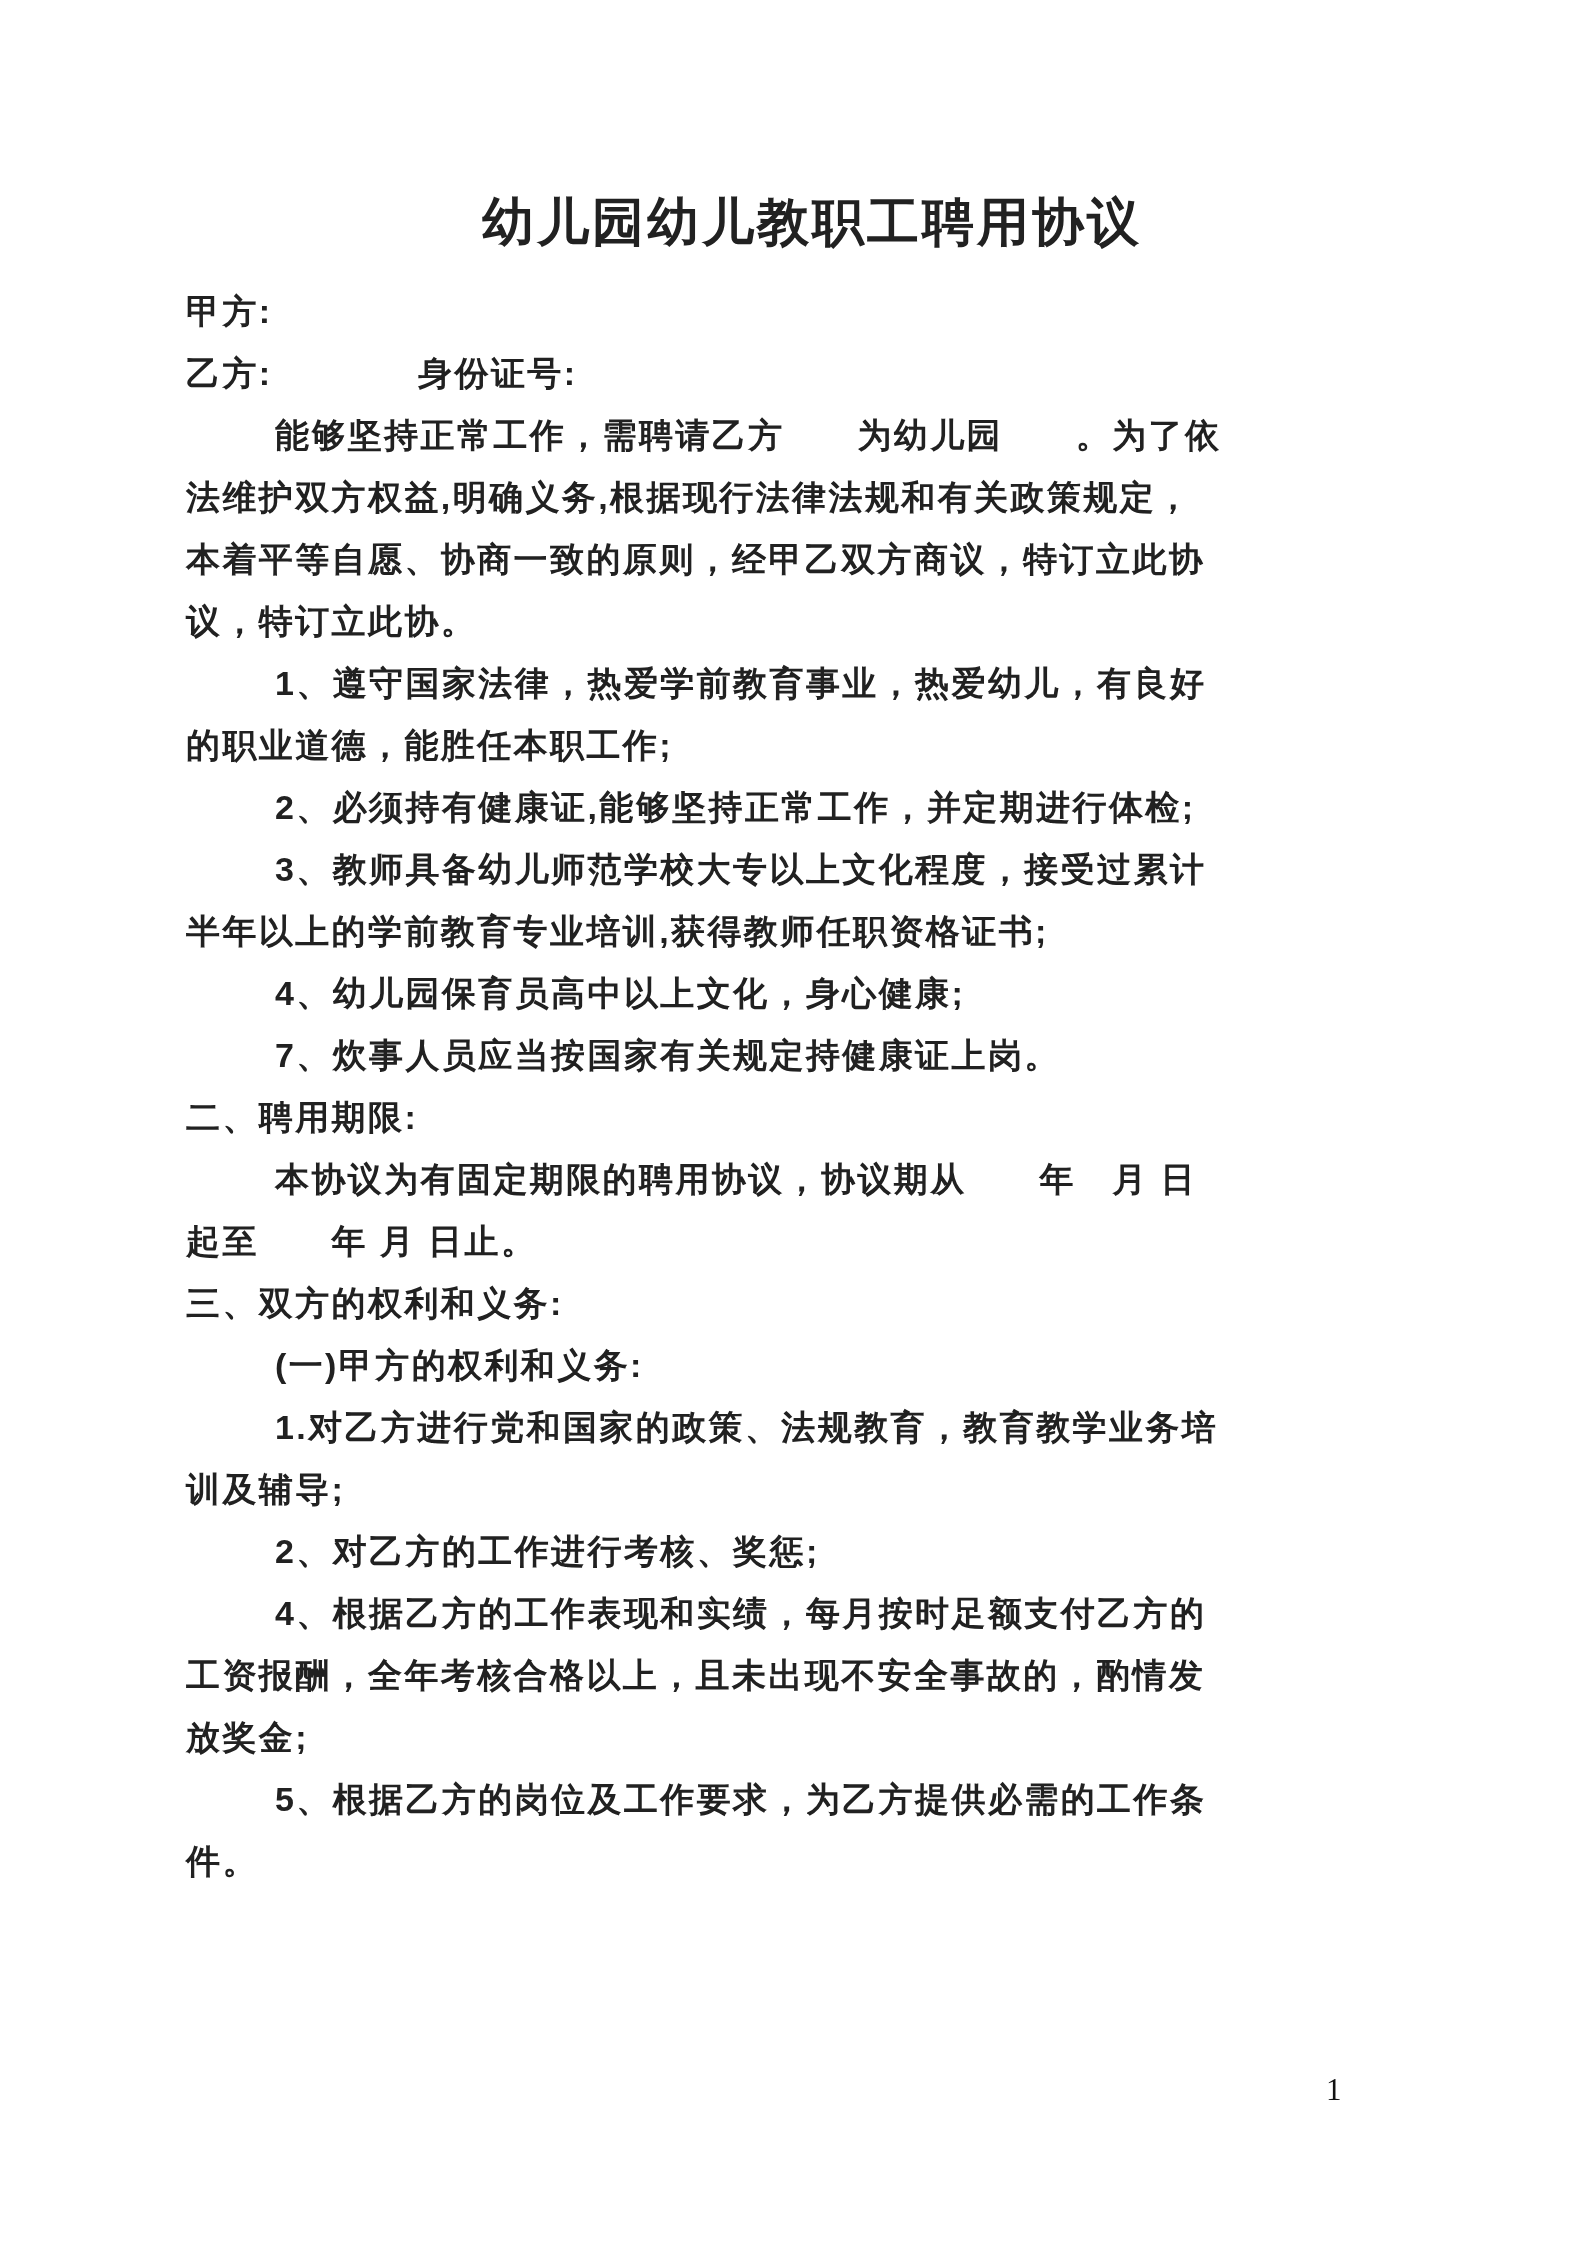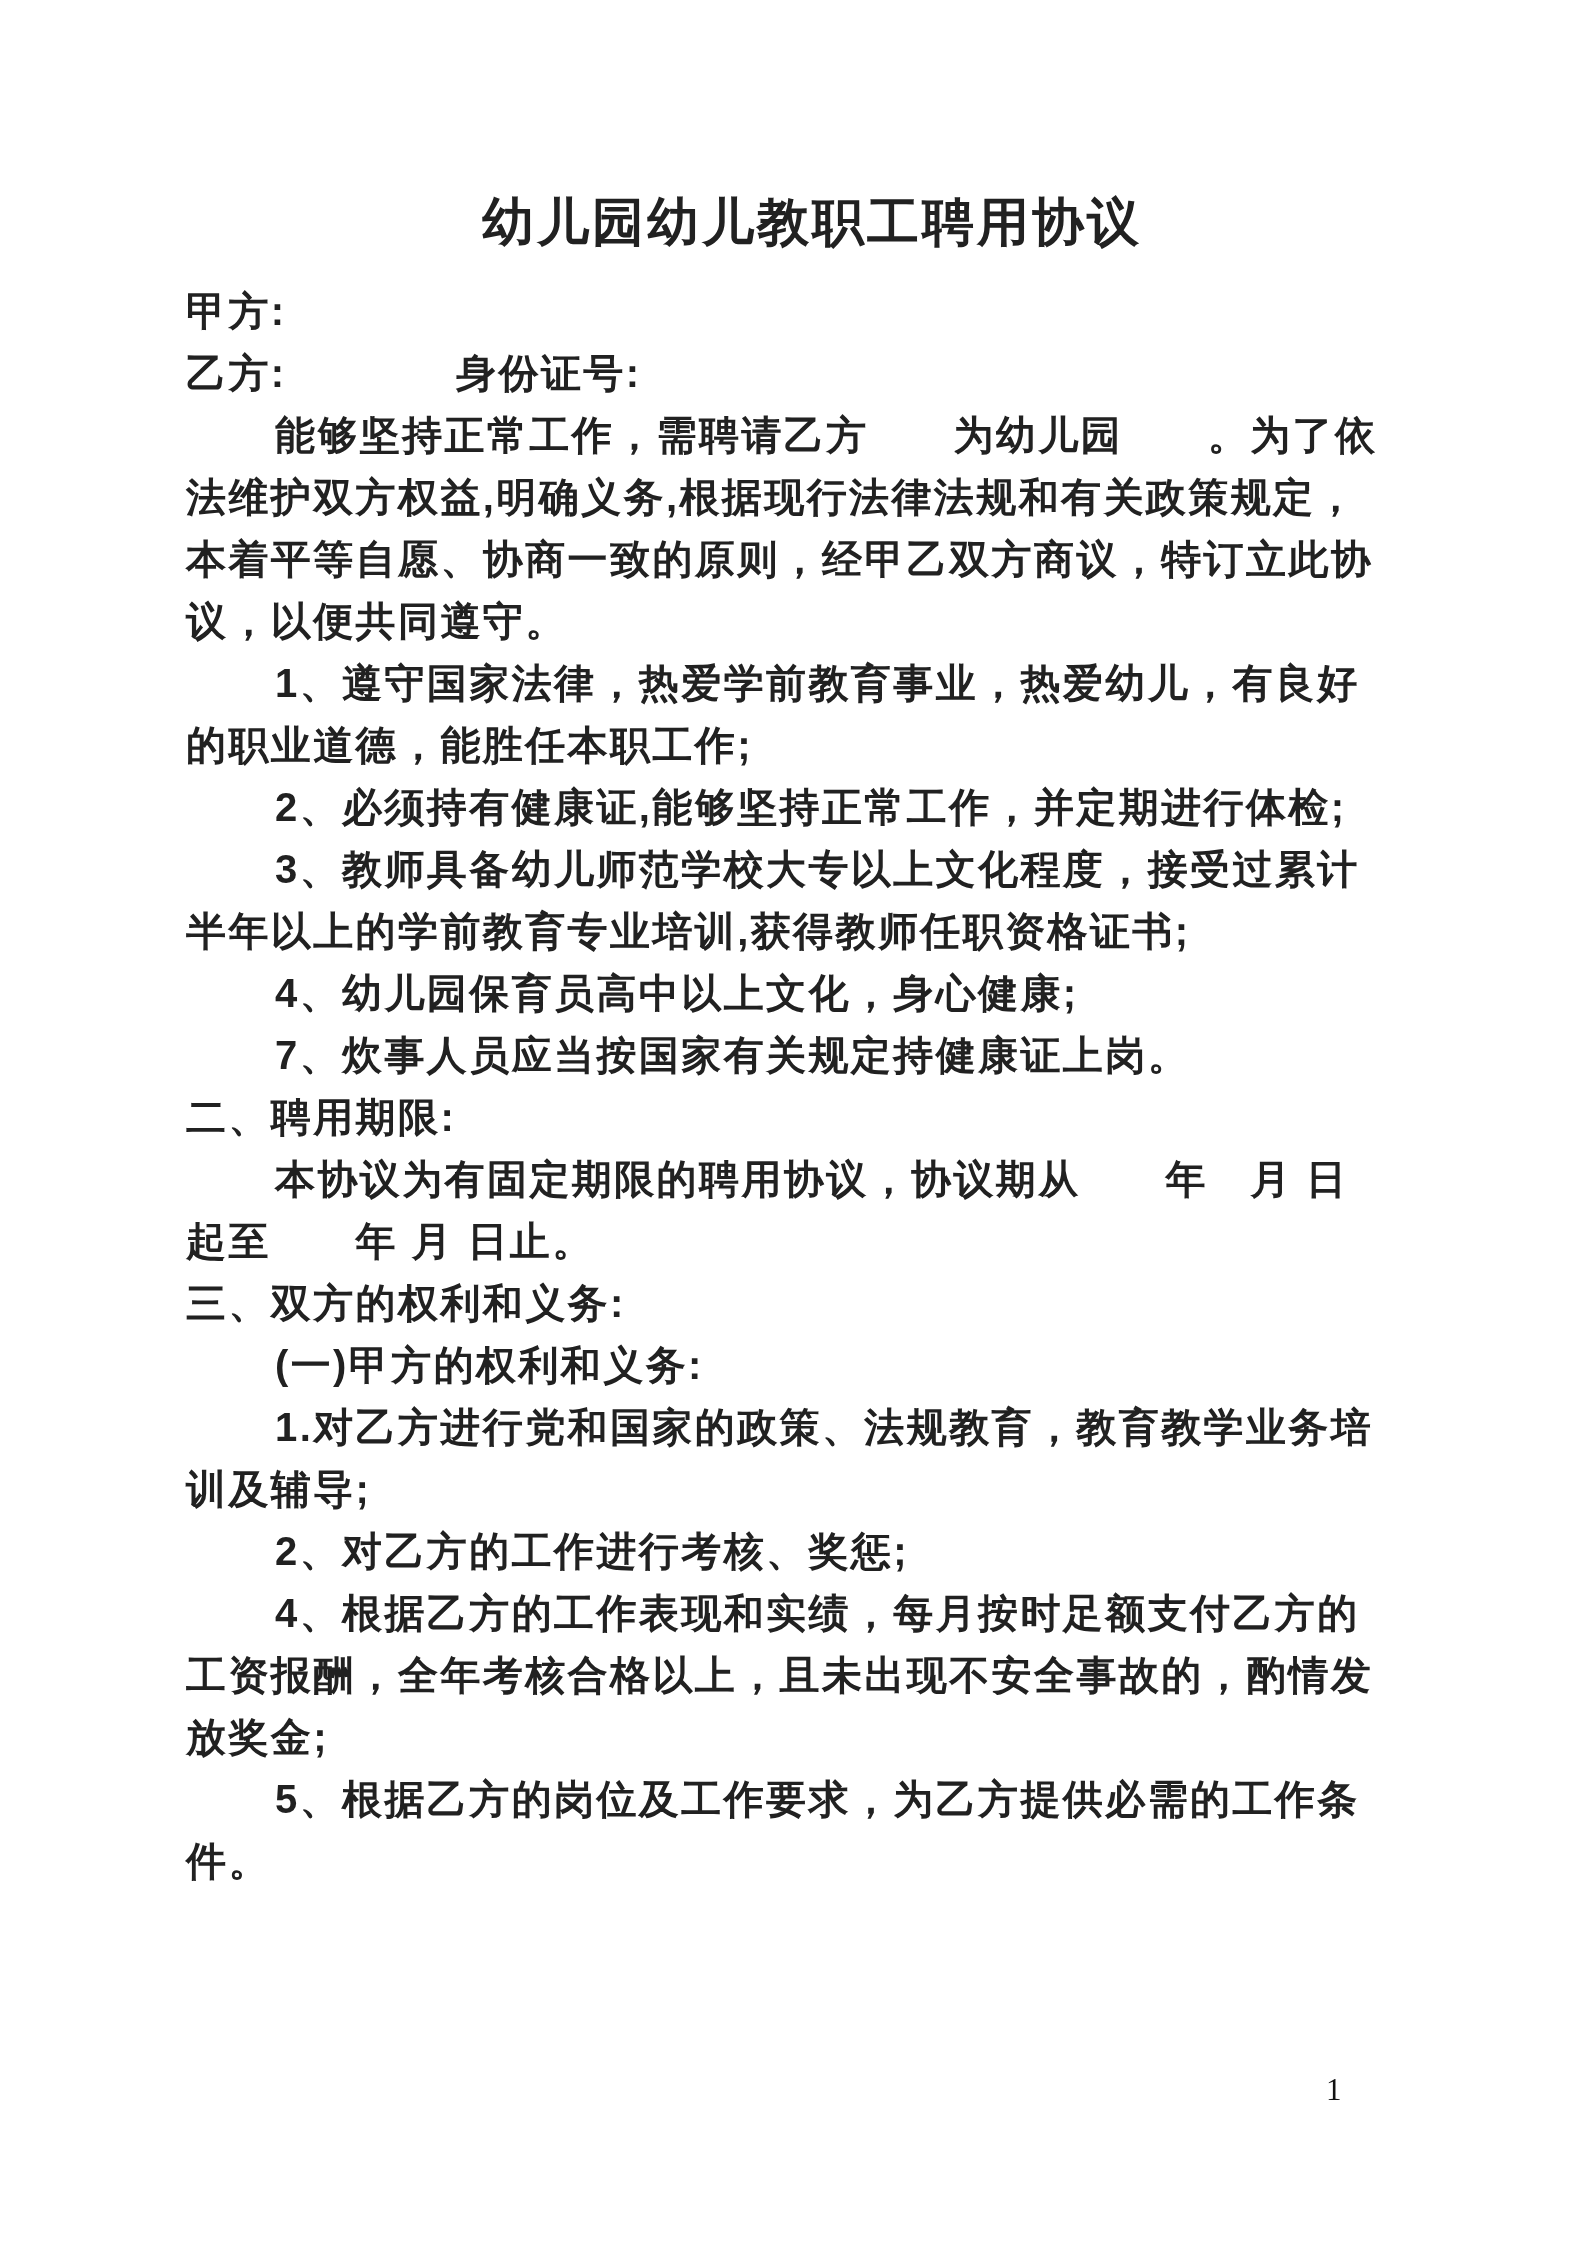--- a/index.html
+++ b/index.html
@@ -26,21 +26,21 @@
     font-weight: 700;
     text-align: center;
     letter-spacing: 3px;
     margin: 0 0 26px 0;
     white-space: pre;
   }
   .lines { }
   .line {
     height: 62px;
     line-height: 62px;
-    font-size: 40px;
+    font-size: 34px;
     font-weight: 700;
     letter-spacing: 2.4px;
     white-space: pre;
   }
   .line.indent { padding-left: 89px; }
   .page-number {
     position: absolute;
     left: 1326px; top: 2072px;
     font-family: "Liberation Serif", "DejaVu Serif", serif;
     font-size: 31px;
@@ -53,21 +53,21 @@
 
 <div class="page">
   <div class="content">
     <h1 class="title">幼儿园幼儿教职工聘用协议</h1>
     <div class="lines">
         <div class="line">甲方:</div>
         <div class="line">乙方:　　　　身份证号:</div>
         <div class="line indent">能够坚持正常工作，需聘请乙方　　为幼儿园　　。为了依</div>
         <div class="line">法维护双方权益,明确义务,根据现行法律法规和有关政策规定，</div>
         <div class="line">本着平等自愿、协商一致的原则，经甲乙双方商议，特订立此协</div>
-        <div class="line">议，以便共同遵守。</div>
+        <div class="line">议，特订立此协。</div>
         <div class="line indent">1、遵守国家法律，热爱学前教育事业，热爱幼儿，有良好</div>
         <div class="line">的职业道德，能胜任本职工作;</div>
         <div class="line indent">2、必须持有健康证,能够坚持正常工作，并定期进行体检;</div>
         <div class="line indent">3、教师具备幼儿师范学校大专以上文化程度，接受过累计</div>
         <div class="line">半年以上的学前教育专业培训,获得教师任职资格证书;</div>
         <div class="line indent">4、幼儿园保育员高中以上文化，身心健康;</div>
         <div class="line indent">7、炊事人员应当按国家有关规定持健康证上岗。</div>
         <div class="line">二、聘用期限:</div>
         <div class="line indent">本协议为有固定期限的聘用协议，协议期从　　年　月 日</div>
         <div class="line">起至　　年 月 日止。</div>

